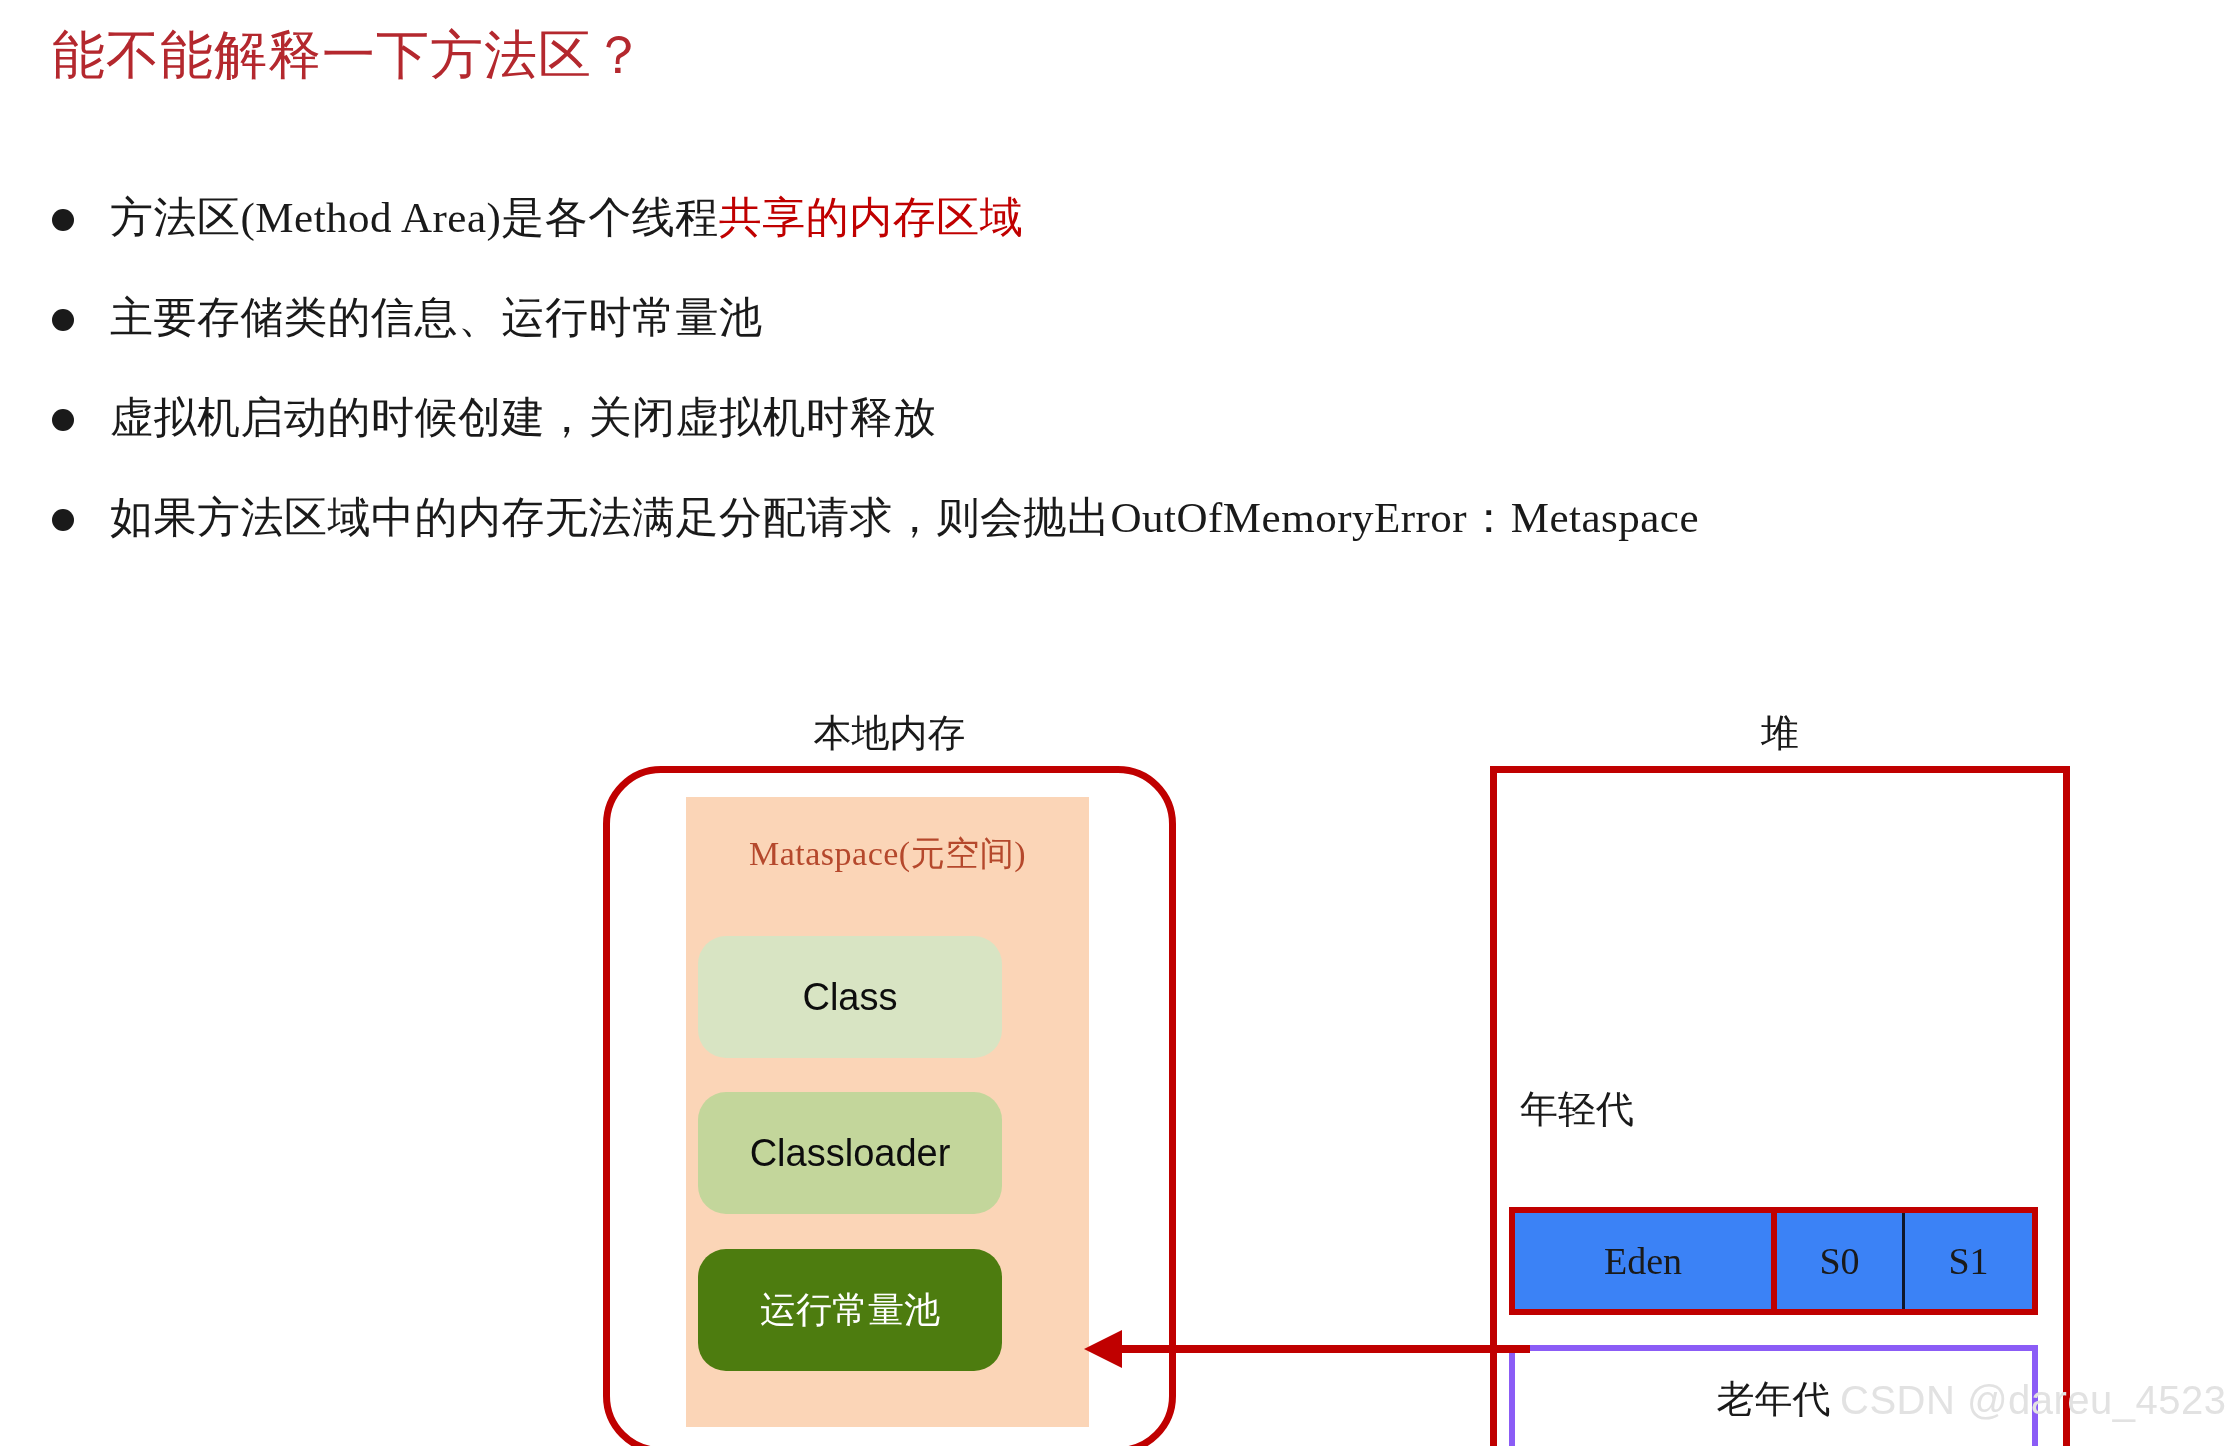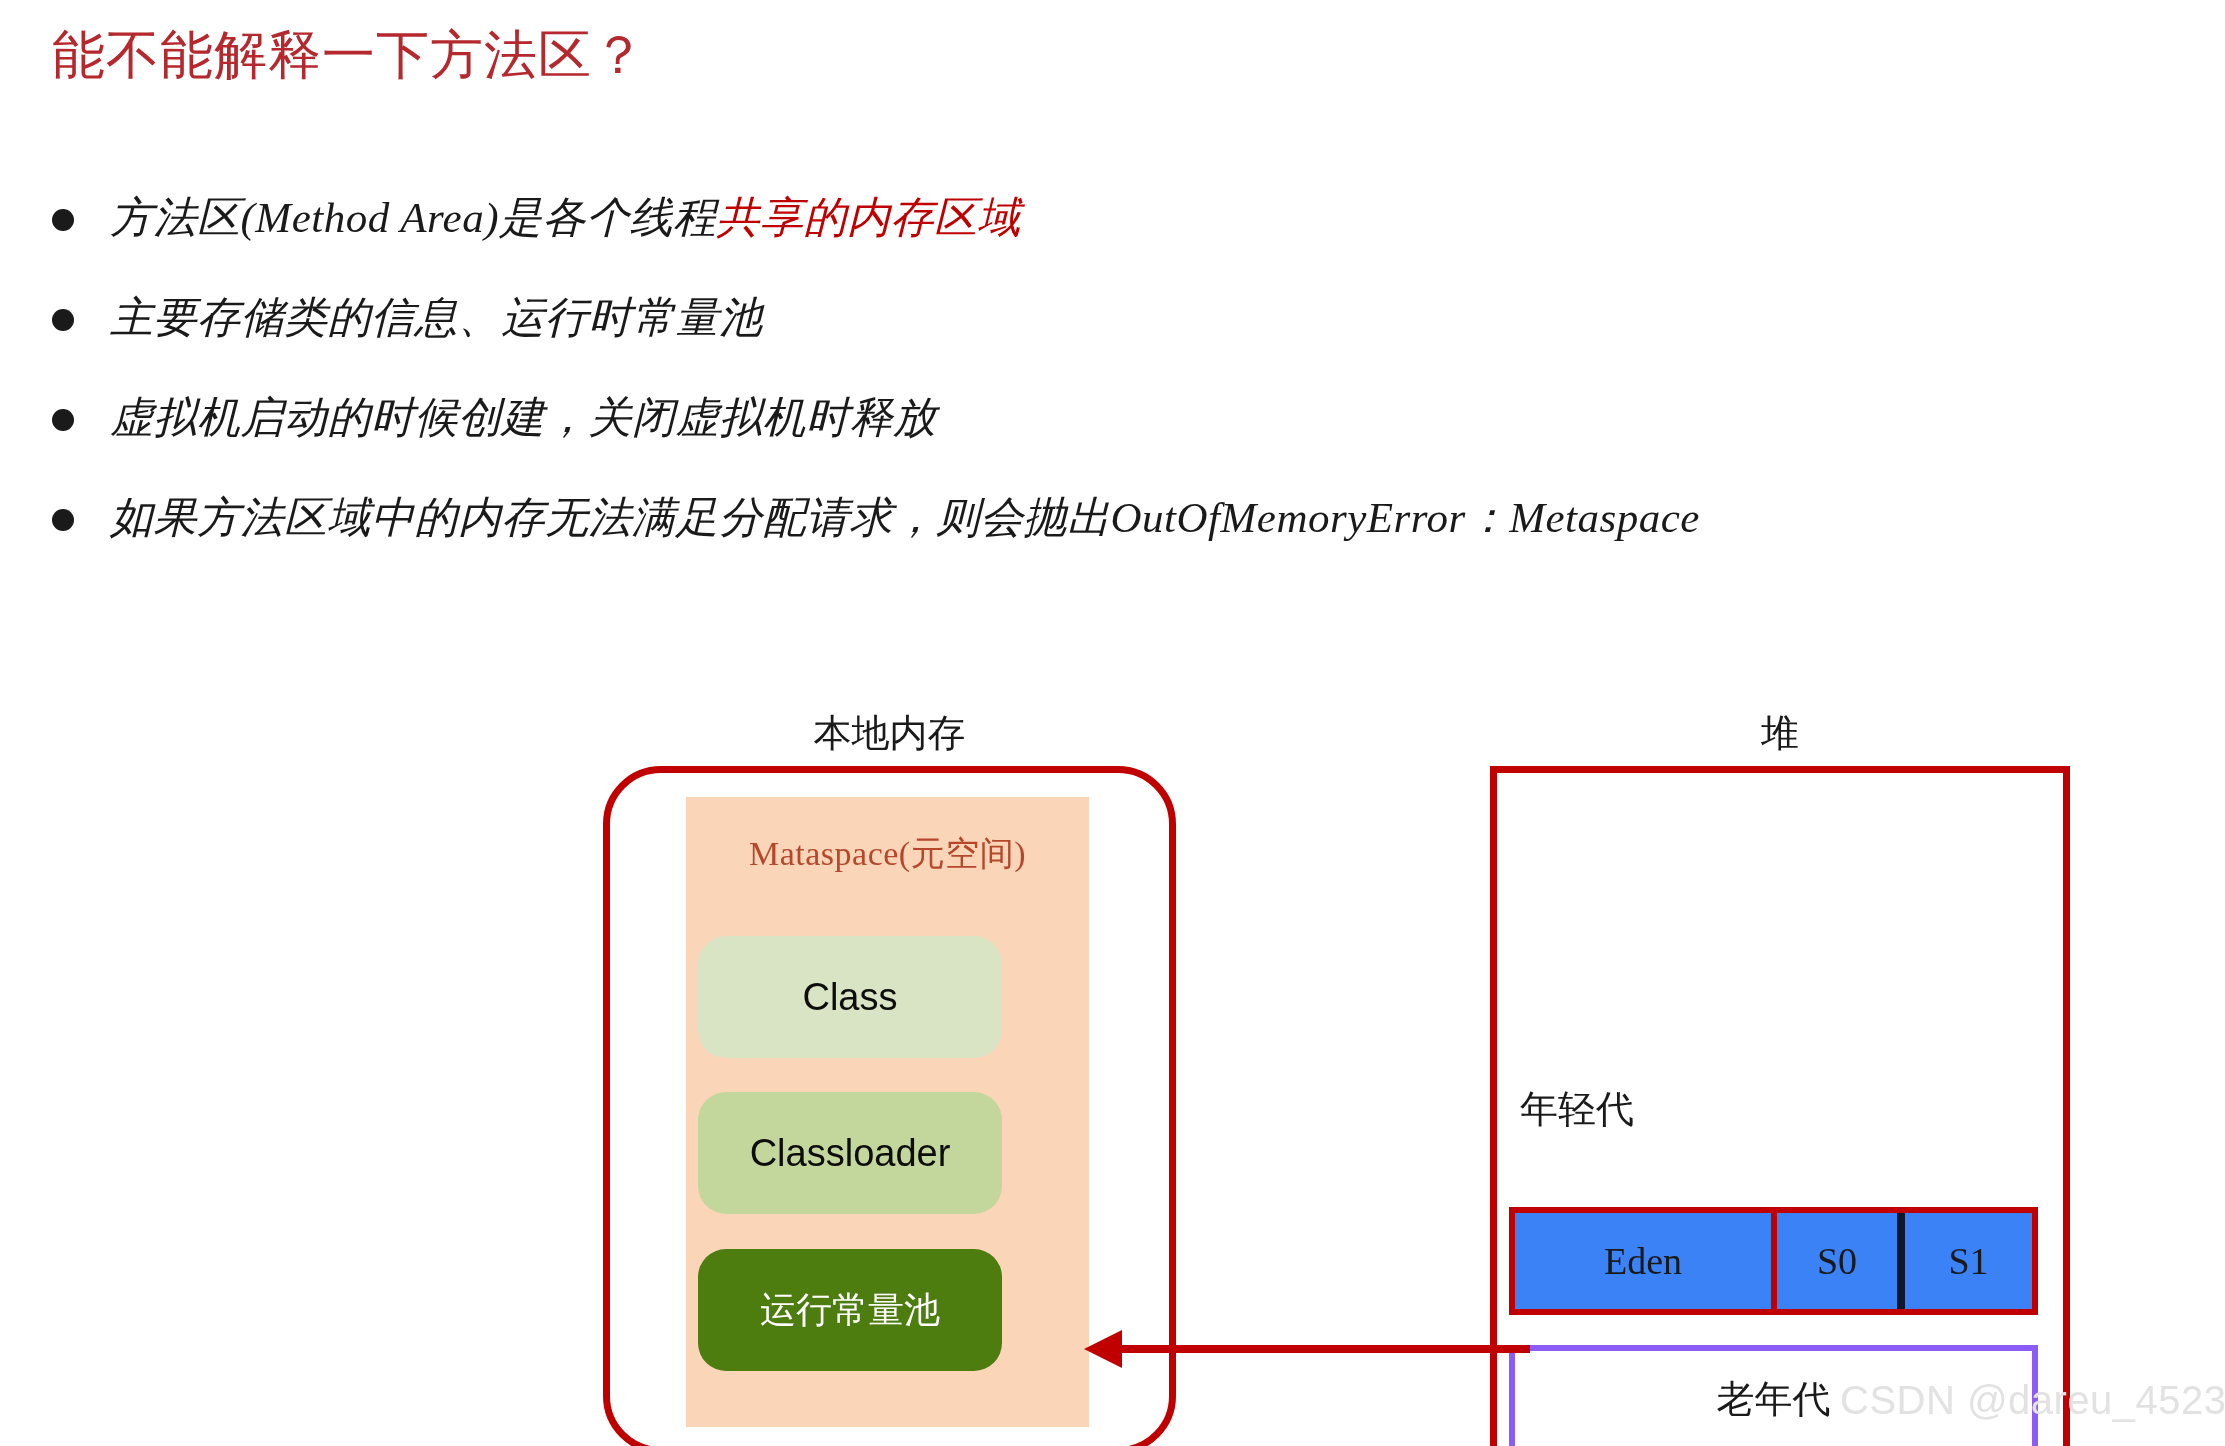--- a/index.html
+++ b/index.html
@@ -49,21 +49,20 @@
     flex: 0 0 auto;
     margin-top: 24px;
     margin-right: 36px;
   }
   .bullet-text {
     font-size: 43px;
     line-height: 66px;
     color: #1a1a1a;
     white-space: nowrap;
     letter-spacing: 0.5px;
-    font-style: italic;
   }
   .hl-red { color: #c00000; }
 
   
   .diagram {
     position: absolute;
     left: 0;
     top: 0;
     width: 2225px;
     height: 1446px;
@@ -174,21 +173,21 @@
   }
   .young-cell {
     display: flex;
     align-items: center;
     justify-content: center;
     font-size: 38px;
     color: #1a1a1a;
     box-sizing: border-box;
   }
   .cell-eden { flex: 0 0 262px; border-right: 6px solid #c00000; }
-  .cell-s0   { flex: 0 0 128px; border-right: 8px solid #0f172a; }
+  .cell-s0   { flex: 0 0 128px; border-right: 3px solid #0f172a; }
   .cell-s1   { flex: 1 1 auto; }
 
   .old-box {
     position: absolute;
     left: 1509px;
     top: 1301px;
     width: 529px;
     height: 108px;
     border: 6px solid #8b5cf6;
     box-sizing: border-box;

